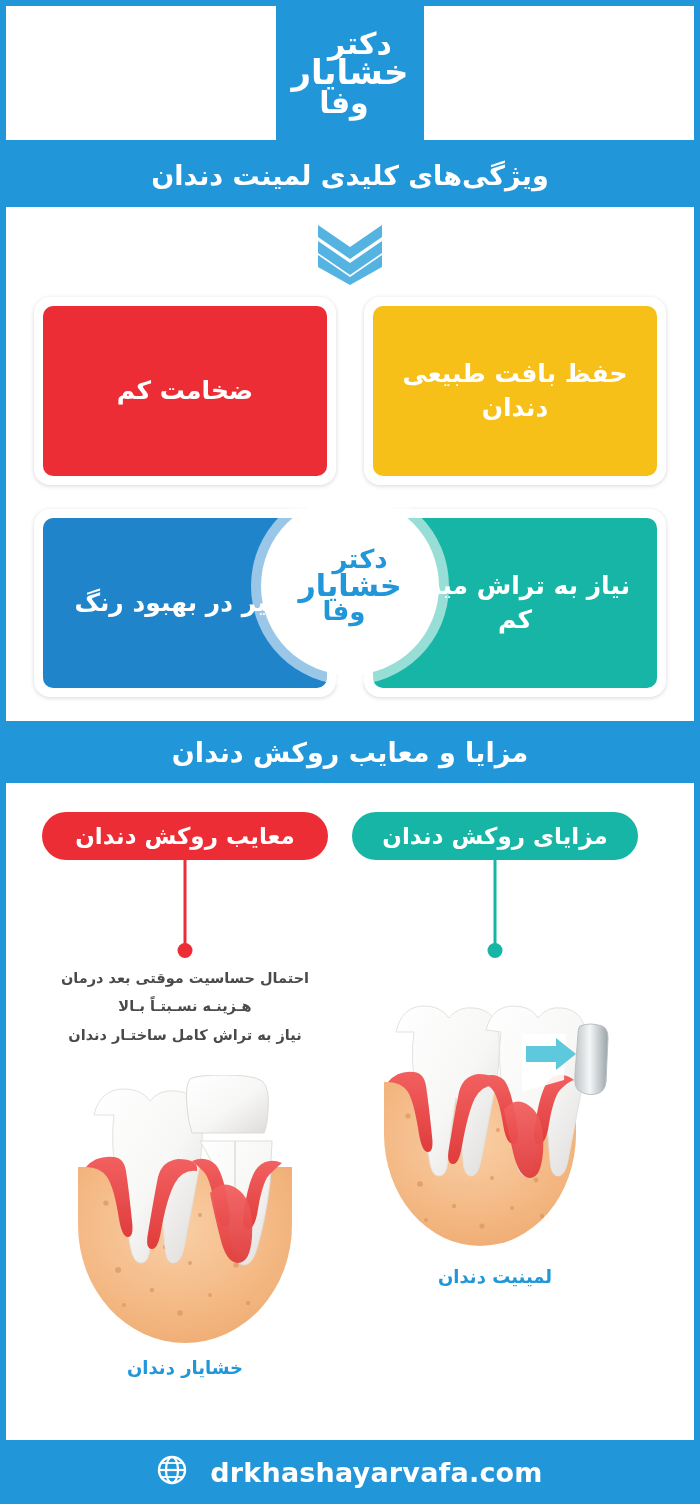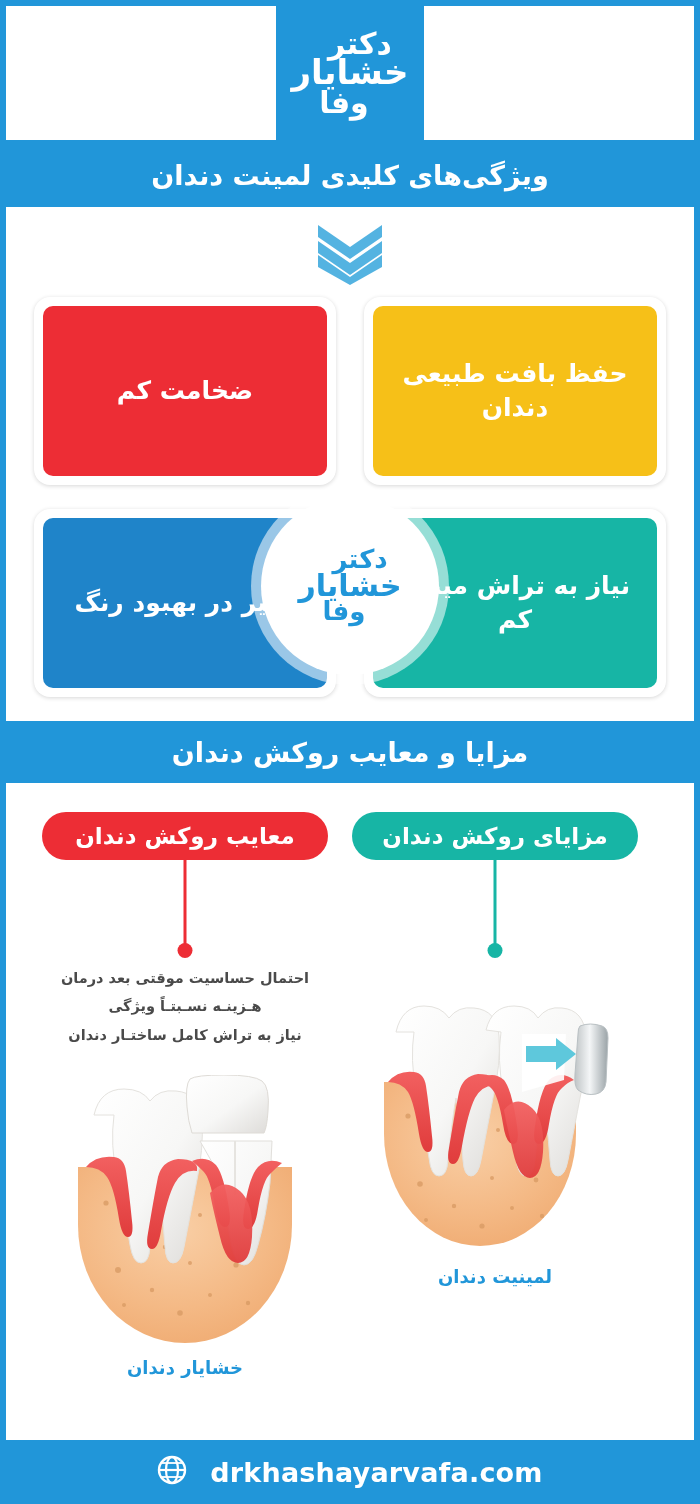--- a/index.html
+++ b/index.html
@@ -210,21 +210,21 @@
           <span>معایب روکش دندان</span>
         </div>
 
         <div class="connector">
           <div class="line" style="background:#ed2d35;"></div>
           <div class="dot" style="background:#ed2d35;"></div>
         </div>
 
         <div class="bullets">
           <div>احتمال حساسیت موقتی بعد درمان</div>
-          <div>هـزینـه نسـبتـاً ویژگی</div>
+          <div>هـزینـه نسـبتـاً بـالا</div>
           <div>نیاز به تراش کامل ساختـار دندان</div>
         </div>
 
         <div class="illus">
           <svg width="250" height="268" viewBox="0 0 250 268" aria-hidden="true">
             <defs>
               <radialGradient id="boneG" cx="45%" cy="35%" r="75%">
                 <stop offset="0%" stop-color="#f9cfa6"></stop>
                 <stop offset="60%" stop-color="#f4b985"></stop>
                 <stop offset="100%" stop-color="#efa96f"></stop>

